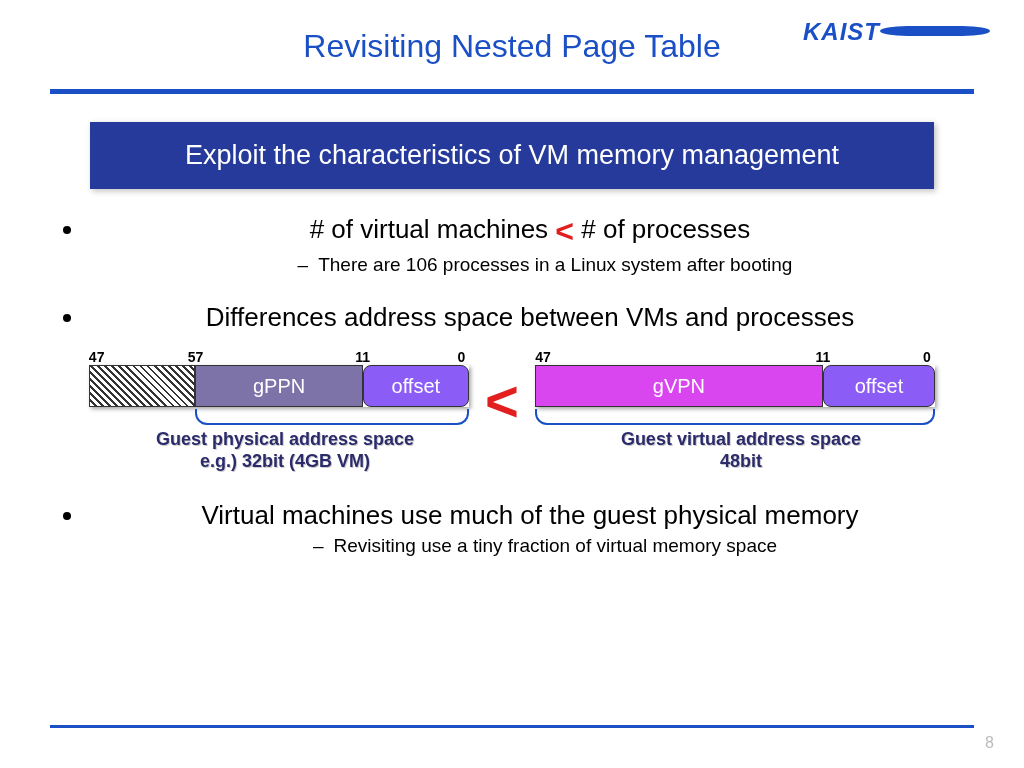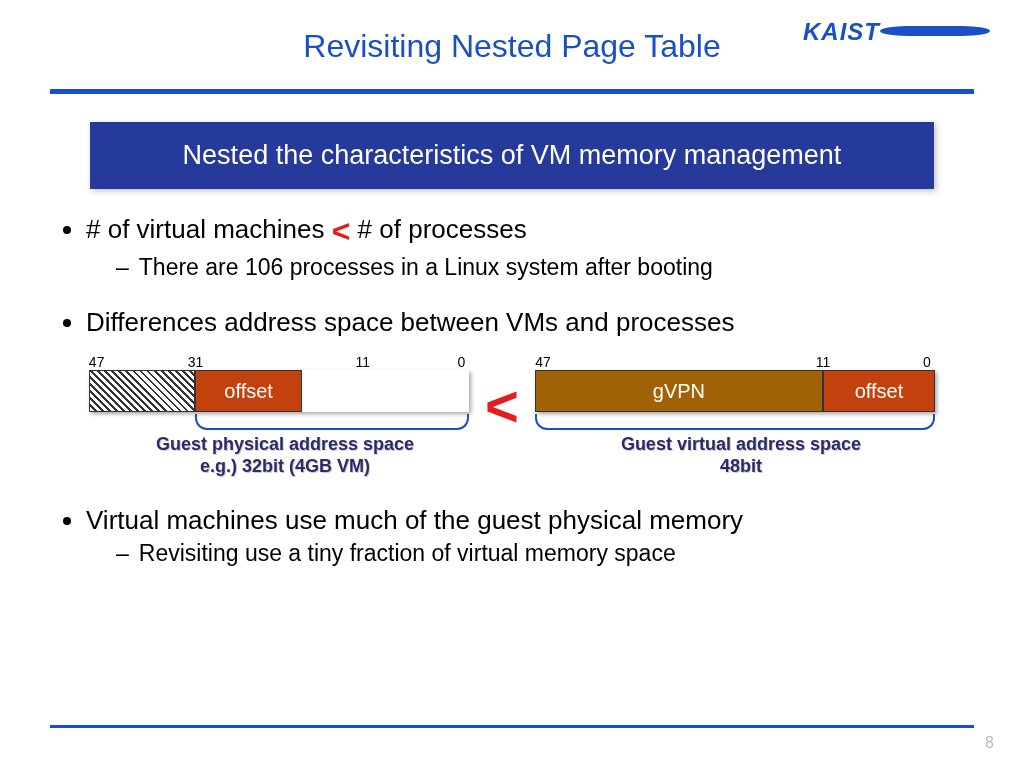--- a/index.html
+++ b/index.html
@@ -57,33 +57,34 @@
     font-size: 27px;
     text-align: center;
     padding: 18px 10px;
     margin: 28px 40px 24px 40px;
     box-shadow: 2px 2px 6px rgba(0,0,0,0.25);
   }
   ul.bullets {
     list-style: disc;
     padding-left: 36px;
     color: #000;
+    text-align: center;
   }
   ul.bullets > li {
     font-size: 26px;
     margin-bottom: 6px;
   }
   ul.sub {
     list-style: none;
     padding-left: 30px;
     margin-top: 4px;
     margin-bottom: 26px;
   }
   ul.sub > li {
-    font-size: 23px;
+    font-size: 19px;
   }
   ul.sub > li::before {
     content: "–";
     margin-right: 10px;
   }
   .lt-red {
     color: #e21e1e;
     font-weight: 700;
     font-size: 32px;
     vertical-align: middle;
@@ -98,21 +99,21 @@
   }
   .addr-block {
     display: flex;
     flex-direction: column;
     align-items: center;
   }
   .bit-labels {
     display: flex;
     width: 100%;
     font-size: 14px;
-    font-weight: 400;
+    font-weight: 700;
     color: #000;
     position: relative;
     height: 16px;
   }
   .bit-labels span { position: absolute; transform: translateX(-50%); }
   .bar {
     display: flex;
     height: 42px;
     box-shadow: 2px 2px 4px rgba(0,0,0,0.35);
   }
@@ -121,22 +122,22 @@
     align-items: center;
     justify-content: center;
     color: #fff;
     font-size: 20px;
     border: 1px solid #333;
   }
   .seg.hatched {
     background: repeating-linear-gradient(45deg,#fff,#fff 3px,#333 3px,#333 5px);
   }
   .seg.purple { background: #7e73a8; }
-  .seg.blue   { background: #c2410c; }
-  .seg.green  { background: #a16207; }
+  .seg.blue   { background: #8b5cf6; border-radius: 8px; }
+  .seg.green  { background: #d946ef; }
   .bracket {
     width: 100%;
     height: 16px;
     border-left: 2px solid #1a4fc6;
     border-right: 2px solid #1a4fc6;
     border-bottom: 2px solid #1a4fc6;
     border-radius: 0 0 12px 12px;
     margin-top: 2px;
   }
   .bracket.narrow { width: 72%; margin-left: 28%; }
@@ -177,43 +178,44 @@
 <div class="slide">
 
   <div class="logo">
     <div class="logo-text">KAIST</div>
     <div class="logo-swoosh"></div>
   </div>
 
   <h1 class="title">Revisiting Nested Page Table</h1>
   <hr class="title-rule">
 
-  <div class="banner">Nested the characteristics of VM memory management</div>
+  <div class="banner">Exploit the characteristics of VM memory management</div>
 
   <ul class="bullets">
     <li>
       <span># of virtual machines </span><span class="lt-red">&lt;</span><span> # of processes</span>
       <ul class="sub">
         <li>There are 106 processes in a Linux system after booting</li>
       </ul>
     </li>
     <li>Differences address space between VMs and processes</li>
   </ul>
 
   <div class="diagram-row">
 
     <div class="addr-block" style="width:380px">
       <div class="bit-labels">
         <span style="left:2%">47</span>
-        <span style="left:28%">31</span>
+        <span style="left:28%">57</span>
         <span style="left:72%">11</span>
         <span style="left:98%">0</span>
       </div>
       <div class="bar" style="width:100%">
         <div class="seg hatched" style="width:28%"></div>
+        <div class="seg purple" style="width:44%">gPPN</div>
         <div class="seg blue" style="width:28%">offset</div>
       </div>
       <div class="bracket narrow"></div>
       <div class="caption">
         <span>Guest physical address space</span><br>
         <span>e.g.) 32bit (4GB VM)</span>
       </div>
     </div>
 
     <div class="big-lt">&lt;</div>

